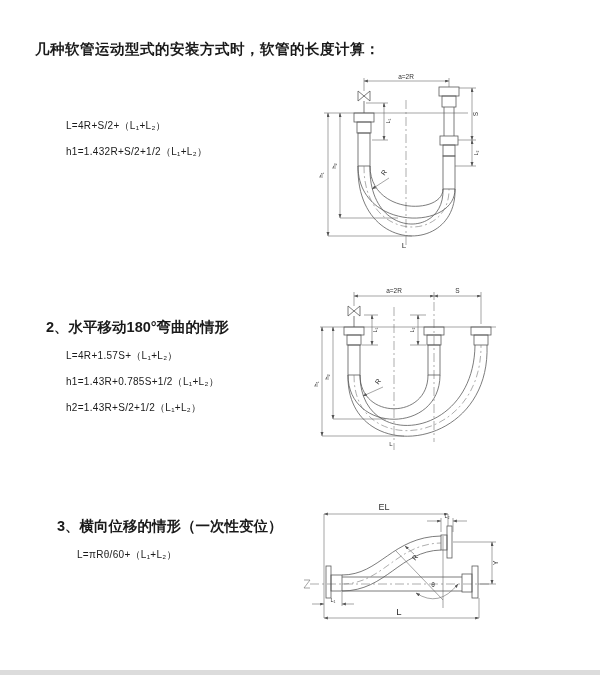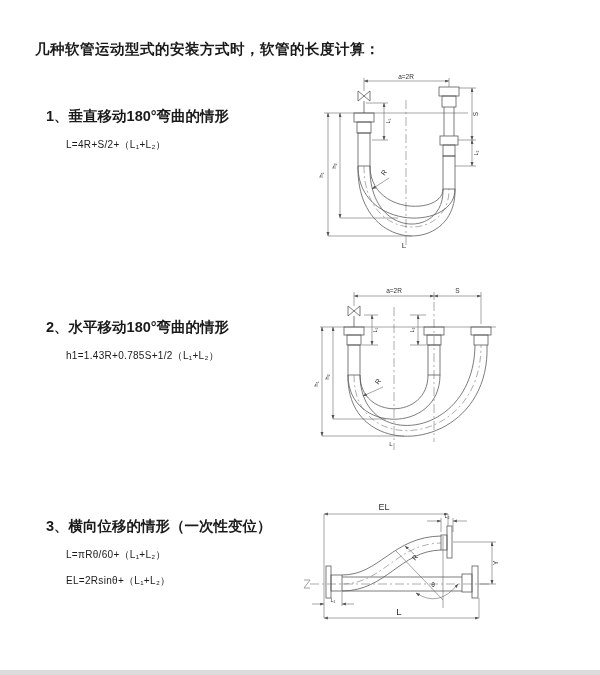--- a/index.html
+++ b/index.html
@@ -9,51 +9,52 @@
   }
   .page-title{
     position:absolute;left:35px;top:40px;font-size:14.5px;font-weight:600;
     letter-spacing:0.5px;white-space:nowrap;
   }
   .section{position:absolute;left:46px;width:270px;}
   .section .heading{font-size:14.5px;font-weight:600;margin:0;white-space:nowrap;}
   .section .formula{font-size:10px;font-weight:400;margin:12px 0 0 20px;white-space:nowrap;letter-spacing:0.3px;}
   #sec1{top:107px;}
   #sec2{top:318px;}
-  #sec3{top:517px;}
+  #sec3{top:517px;margin-left:11px;}
   .diagram{position:absolute;}
   #dg1{left:306px;top:70px;}
   #dg2{left:306px;top:282px;}
   #dg3{left:296px;top:496px;}
   svg .geo{stroke:#5a5a5a;fill:none;stroke-width:0.8;}
   svg .thin{stroke:#6a6a6a;fill:none;stroke-width:0.6;}
   svg .cl{stroke:#777;fill:none;stroke-width:0.6;stroke-dasharray:9 3 2 3;}
   svg .hd{stroke:#777;fill:none;stroke-width:0.6;stroke-dasharray:7 3 2 3;}
   svg text{fill:#333;stroke:none;font-family:"Liberation Sans","DejaVu Sans",sans-serif;}
   .bottom-strip{position:absolute;left:0;bottom:0;width:600px;height:5px;background:#dcdcdc;}
 </style>
 </head>
 <body>
 
 <div class="page-title">几种软管运动型式的安装方式时，软管的长度计算：</div>
 
 <div class="section" id="sec1">
-  <p class="heading">1、垂直移动180°弯曲的情形</p>
   <p class="formula">L=4R+S/2+（L₁+L₂）</p>
+  <p class="formula">h1=1.432R+S/2+1/2（L₁+L₂）</p>
 </div>
 
 <div class="section" id="sec2">
   <p class="heading">2、水平移动180°弯曲的情形</p>
+  <p class="formula">L=4R+1.57S+（L₁+L₂）</p>
   <p class="formula">h1=1.43R+0.785S+1/2（L₁+L₂）</p>
+  <p class="formula">h2=1.43R+S/2+1/2（L₁+L₂）</p>
 </div>
 
 <div class="section" id="sec3">
   <p class="heading">3、横向位移的情形（一次性变位）</p>
   <p class="formula">L=πRθ/60+（L₁+L₂）</p>
-  <p class="formula">EL=2Rsinθ+（L₁+L₂）</p>
 </div>
 
 <svg class="diagram" id="dg1" width="290" height="190" viewBox="0 0 290 190">
   <defs>
     <marker id="d1a" markerWidth="7" markerHeight="6" refX="6.5" refY="2.5" orient="auto-start-reverse">
       <path d="M0,0 L7,2.5 L0,5 Z" fill="#555"></path>
     </marker>
     <pattern id="d1h" width="3.5" height="3.5" patternUnits="userSpaceOnUse">
       <path d="M0,3.5 L3.5,0 M0,0 L3.5,3.5" stroke="#8a8a8a" stroke-width="0.5"></path>
     </pattern>

